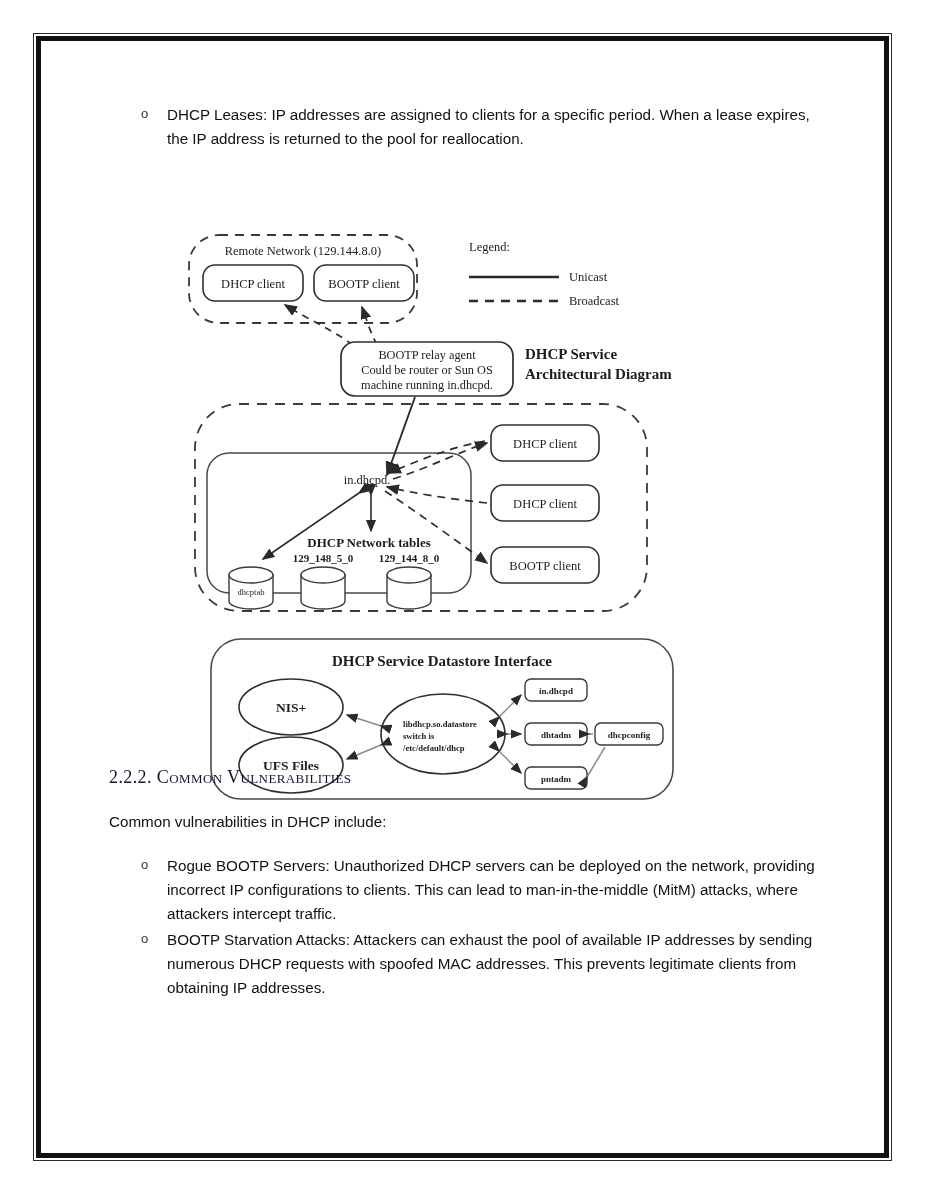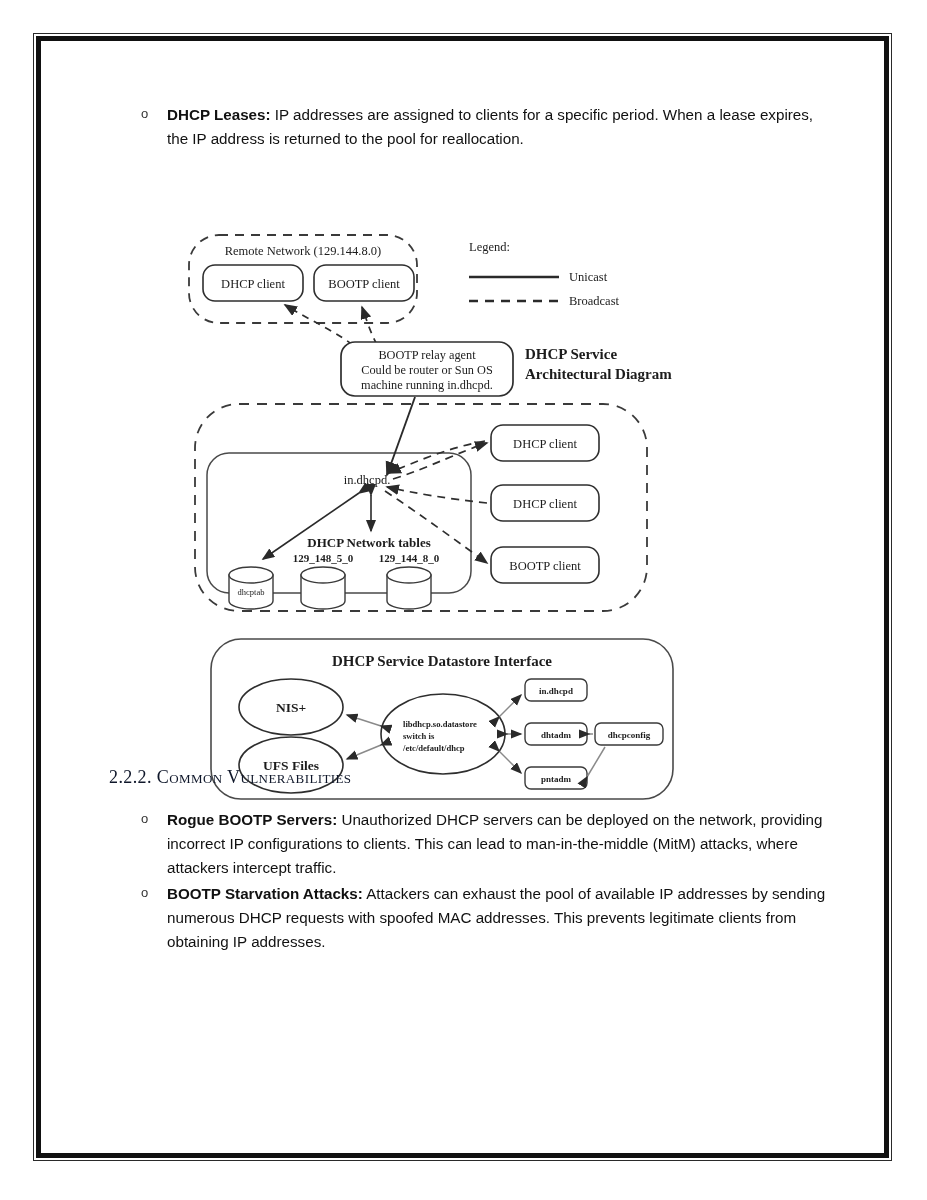--- a/index.html
+++ b/index.html
@@ -60,21 +60,21 @@
   .bullet-item .marker {
     position: absolute;
     left: 32px;
     top: 0;
     font-size: 13px;
     line-height: 1.75;
     color: #333333;
   }
   .bullet-item b,
   .bullet-item .lead {
-    font-weight: 700;
+    font-weight: 400;
   }
 
   .para {
     font-size: 15.2px;
     line-height: 1.58;
     color: #111111;
     margin: 0;
   }
 
   
@@ -241,20 +241,21 @@
       <line x1="406" y1="548" x2="424" y2="518" stroke="#8a8a8a" stroke-width="1.5" marker-start="url(#arrowGray)"></line>
     </svg>
   </div>
 
   <div class="content" style="top:726px;">
     <h2 class="section-heading">
       <span class="num">2.2.2.</span>
       <span>Common Vulnerabilities</span>
     </h2>
 
+    <p class="para" style="margin-top:22px;">Common vulnerabilities in DHCP include:</p>
 
     <ul class="bullet-list" style="margin-top:20px;">
       <li class="bullet-item">
         <span class="marker">o</span>
         <b class="lead">Rogue BOOTP Servers:</b><span> Unauthorized DHCP servers can be deployed on the network, providing incorrect IP configurations to clients. This can lead to man-in-the-middle (MitM) attacks, where attackers intercept traffic.</span>
       </li>
       <li class="bullet-item">
         <span class="marker">o</span>
         <b class="lead">BOOTP Starvation Attacks:</b><span> Attackers can exhaust the pool of available IP addresses by sending numerous DHCP requests with spoofed MAC addresses. This prevents legitimate clients from obtaining IP addresses.</span>
       </li>

